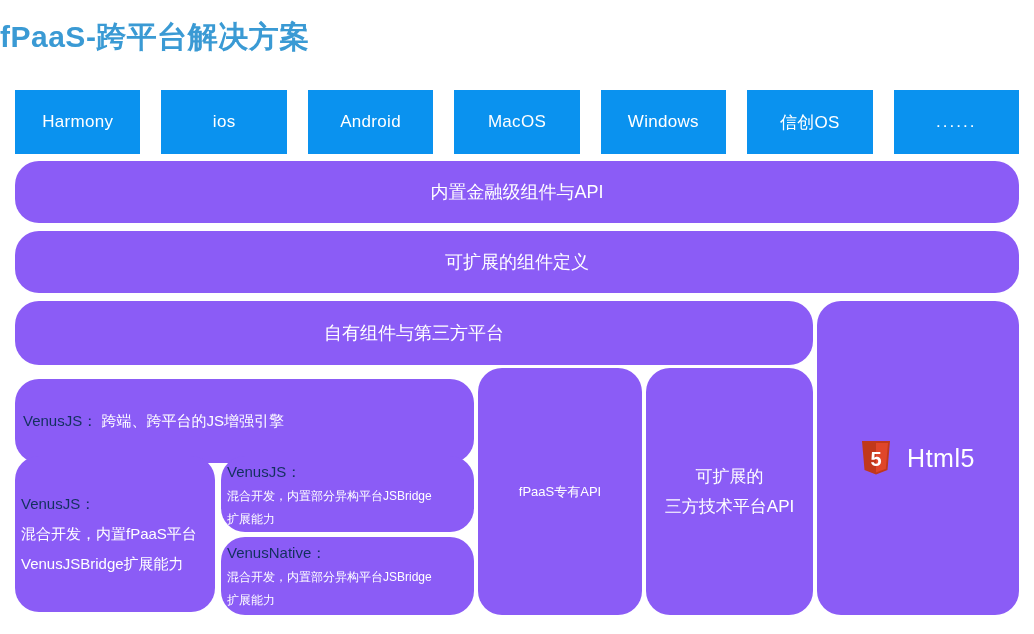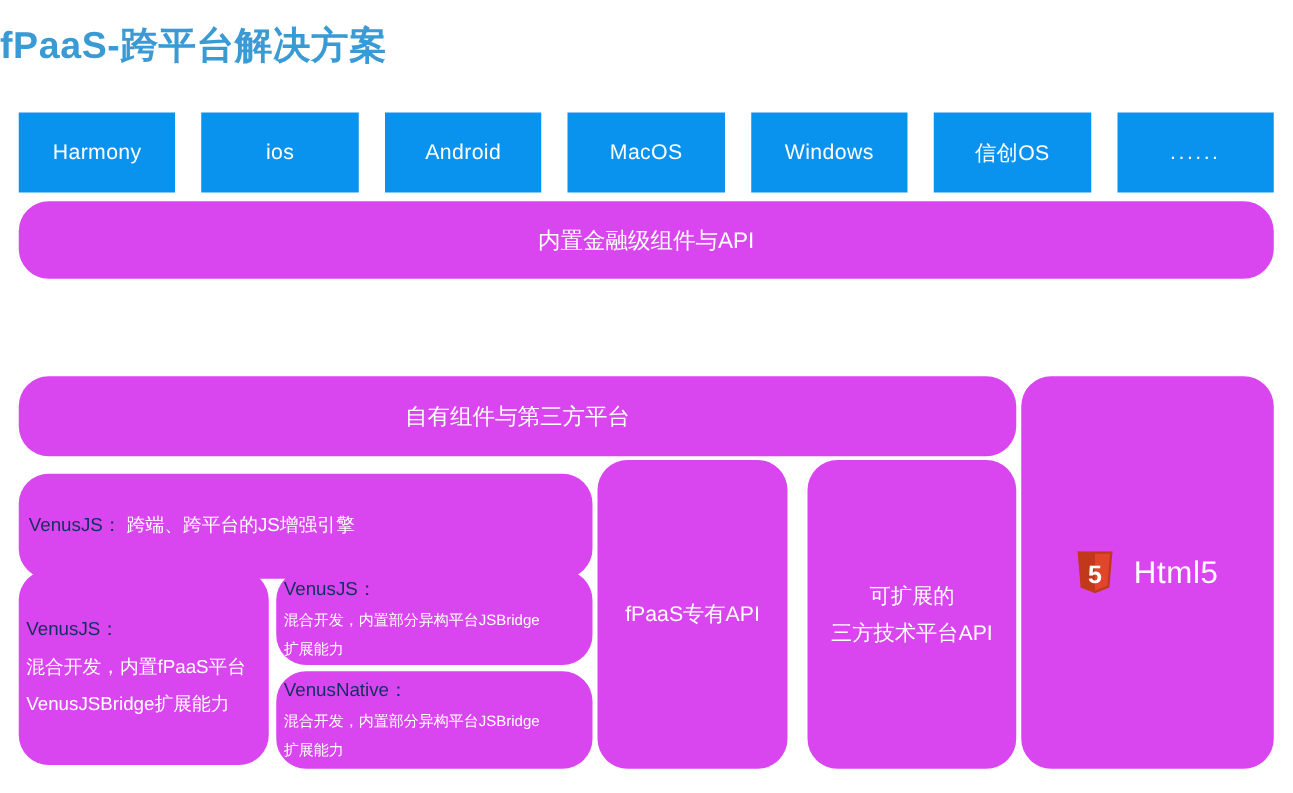--- a/index.html
+++ b/index.html
@@ -32,21 +32,21 @@
     font-weight: 600;
     color: #3a9ad4;
     letter-spacing: 0.5px;
     line-height: 42px;
     white-space: nowrap;
   }
 
   
   .bx {
     position: absolute;
-    background: #d946ef;
+    background: #8b5cf6;
     box-sizing: border-box;
     color: #ffffff;
     display: flex;
     align-items: center;
     justify-content: center;
     text-align: center;
     overflow: hidden;
     border-radius: 24px;
   }
   .bx.lt { justify-content: flex-start; text-align: left; }
@@ -171,23 +171,23 @@
     font-size: 12px;
     line-height: 23px;
     color: #ffffff;
     white-space: nowrap;
   }
 
   
   #box-fpaas-api {
     left: 478px;
     top: 368px;
-    width: 152px;
+    width: 164px;
     height: 247px;
-    font-size: 17px;
+    font-size: 13px;
   }
 
   
   #box-thirdparty-api {
     left: 646px;
     top: 368px;
     width: 167px;
     height: 247px;
     flex-direction: column;
     font-size: 17px;
@@ -230,20 +230,21 @@
     <div class="os-tile">ios</div>
     <div class="os-tile">Android</div>
     <div class="os-tile">MacOS</div>
     <div class="os-tile">Windows</div>
     <div class="os-tile">信创OS</div>
     <div class="os-tile dots">......</div>
   </div>
 
   <div class="bx wide-bar" id="bar-components">内置金融级组件与API</div>
 
+  <div class="bx wide-bar" id="bar-definition">可扩展的组件定义</div>
 
   <div class="bx" id="bar-self">自有组件与第三方平台</div>
 
   <div class="bx lt" id="box-venus-desc">
     <div class="desc-line">
       <span class="lbl-dark">VenusJS：</span>
       <span>跨端、跨平台的JS增强引擎</span>
     </div>
   </div>
 

